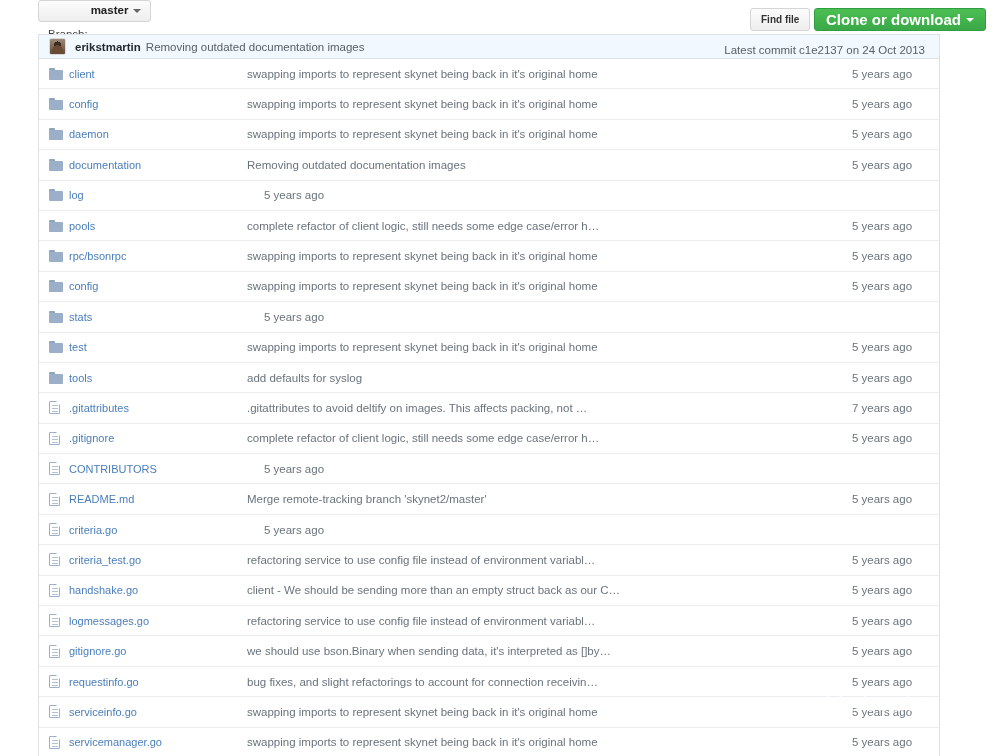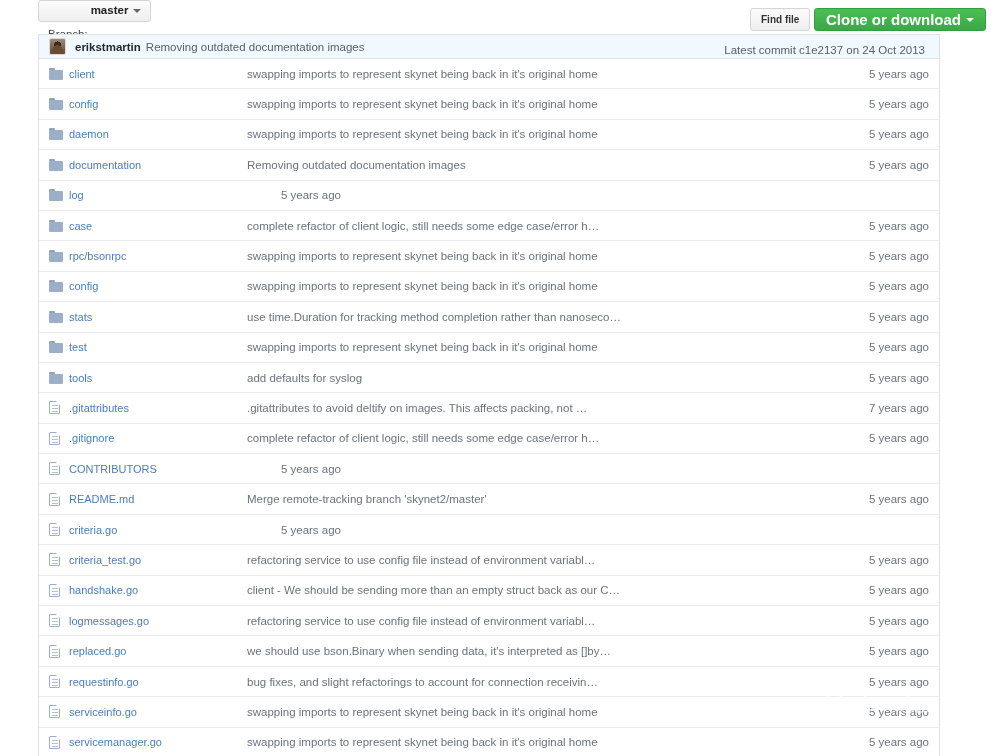--- a/index.html
+++ b/index.html
@@ -192,21 +192,21 @@
     overflow: hidden;
     text-overflow: ellipsis;
     padding-right: 10px;
   }
 
   .cell-age {
     width: 94px;
     flex: 0 0 auto;
     font-size: 11.5px;
     color: #6a737d;
-    text-align: right;
+    text-align: center;
     white-space: nowrap;
   }
 
   
   .icon-folder {
     width: 14px;
     height: 12px;
     position: relative;
     display: inline-block;
   }
@@ -374,21 +374,21 @@
           <div class="cell-icon">
             <span class="icon-folder"></span>
           </div>
           <div class="cell-name">log</div>
           <div class="cell-age">5 years ago</div>
         </div>
         <div class="row">
           <div class="cell-icon">
             <span class="icon-folder"></span>
           </div>
-          <div class="cell-name">case</div>
+          <div class="cell-name">pools</div>
           <div class="cell-message">complete refactor of client logic, still needs some edge case/error h…</div>
           <div class="cell-age">5 years ago</div>
         </div>
         <div class="row">
           <div class="cell-icon">
             <span class="icon-folder"></span>
           </div>
           <div class="cell-name">rpc/bsonrpc</div>
           <div class="cell-message">swapping imports to represent skynet being back in it's original home</div>
           <div class="cell-age">5 years ago</div>
@@ -399,21 +399,20 @@
           </div>
           <div class="cell-name">config</div>
           <div class="cell-message">swapping imports to represent skynet being back in it's original home</div>
           <div class="cell-age">5 years ago</div>
         </div>
         <div class="row">
           <div class="cell-icon">
             <span class="icon-folder"></span>
           </div>
           <div class="cell-name">stats</div>
-          <div class="cell-message">use time.Duration for tracking method completion rather than nanoseco…</div>
           <div class="cell-age">5 years ago</div>
         </div>
         <div class="row">
           <div class="cell-icon">
             <span class="icon-folder"></span>
           </div>
           <div class="cell-name">test</div>
           <div class="cell-message">swapping imports to represent skynet being back in it's original home</div>
           <div class="cell-age">5 years ago</div>
         </div>
@@ -484,21 +483,21 @@
             <span class="icon-file"></span>
           </div>
           <div class="cell-name">logmessages.go</div>
           <div class="cell-message">refactoring service to use config file instead of environment variabl…</div>
           <div class="cell-age">5 years ago</div>
         </div>
         <div class="row">
           <div class="cell-icon">
             <span class="icon-file"></span>
           </div>
-          <div class="cell-name">replaced.go</div>
+          <div class="cell-name">gitignore.go</div>
           <div class="cell-message">we should use bson.Binary when sending data, it's interpreted as []by…</div>
           <div class="cell-age">5 years ago</div>
         </div>
         <div class="row">
           <div class="cell-icon">
             <span class="icon-file"></span>
           </div>
           <div class="cell-name">requestinfo.go</div>
           <div class="cell-message">bug fixes, and slight refactorings to account for connection receivin…</div>
           <div class="cell-age">5 years ago</div>

